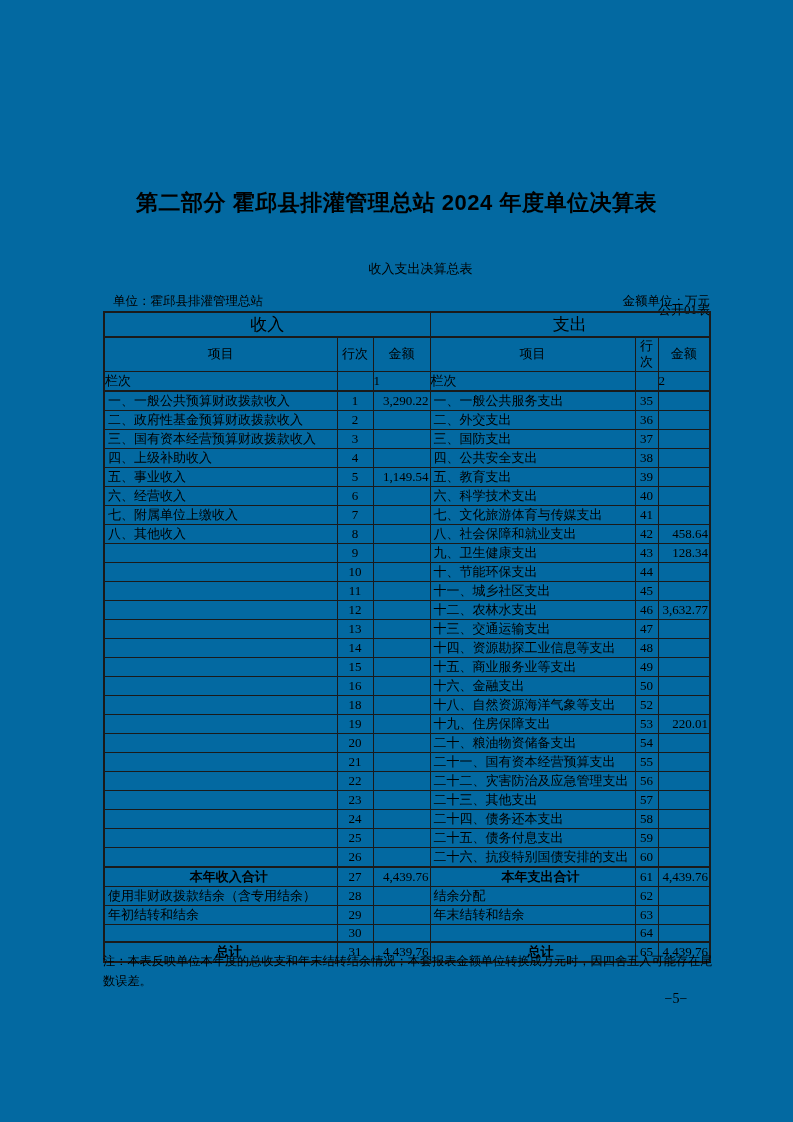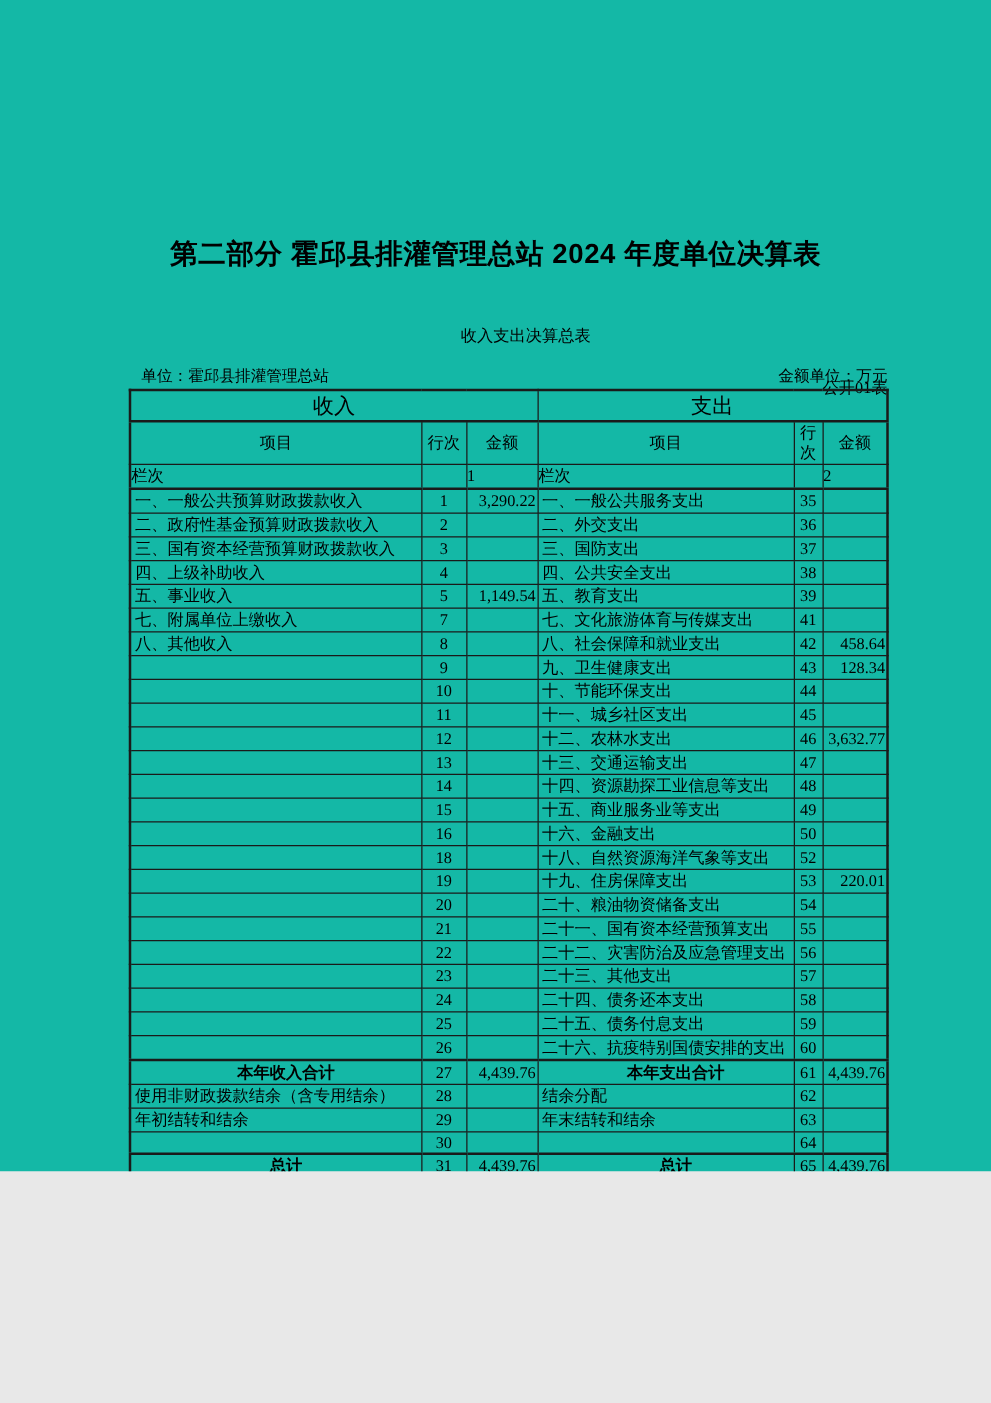--- a/index.html
+++ b/index.html
@@ -4,22 +4,22 @@
 <style>
   * { margin: 0; padding: 0; box-sizing: border-box; }
   html, body { background: #e8e8e8; }
   body {
     width: 793px; height: 1122px;
     font-family: "Liberation Serif", "DejaVu Serif", serif;
     color: #000;
   }
   .page {
     position: relative;
-    width: 793px; height: 937px;
-    background: #14b8a6;
+    width: 793px; height: 1122px;
+    background: #0369a1;
     overflow: hidden;
   }
   .doc-title {
     position: absolute; top: 188px; left: 0; width: 100%;
     text-align: center;
     font-family: "Liberation Sans", "DejaVu Sans", sans-serif;
     font-size: 22px; font-weight: bold; letter-spacing: 0.5px;
     white-space: nowrap;
   }
   .table-title {
@@ -160,20 +160,28 @@
   </tr>
         <tr>
     <td class="item">五、事业收入</td>
     <td class="line">5</td>
     <td class="amount">1,149.54</td>
     <td class="item">五、教育支出</td>
     <td class="line">39</td>
     <td class="amount"></td>
   </tr>
         <tr>
+    <td class="item">六、经营收入</td>
+    <td class="line">6</td>
+    <td class="amount"></td>
+    <td class="item">六、科学技术支出</td>
+    <td class="line">40</td>
+    <td class="amount"></td>
+  </tr>
+        <tr>
     <td class="item">七、附属单位上缴收入</td>
     <td class="line">7</td>
     <td class="amount"></td>
     <td class="item">七、文化旅游体育与传媒支出</td>
     <td class="line">41</td>
     <td class="amount"></td>
   </tr>
         <tr>
     <td class="item">八、其他收入</td>
     <td class="line">8</td>

